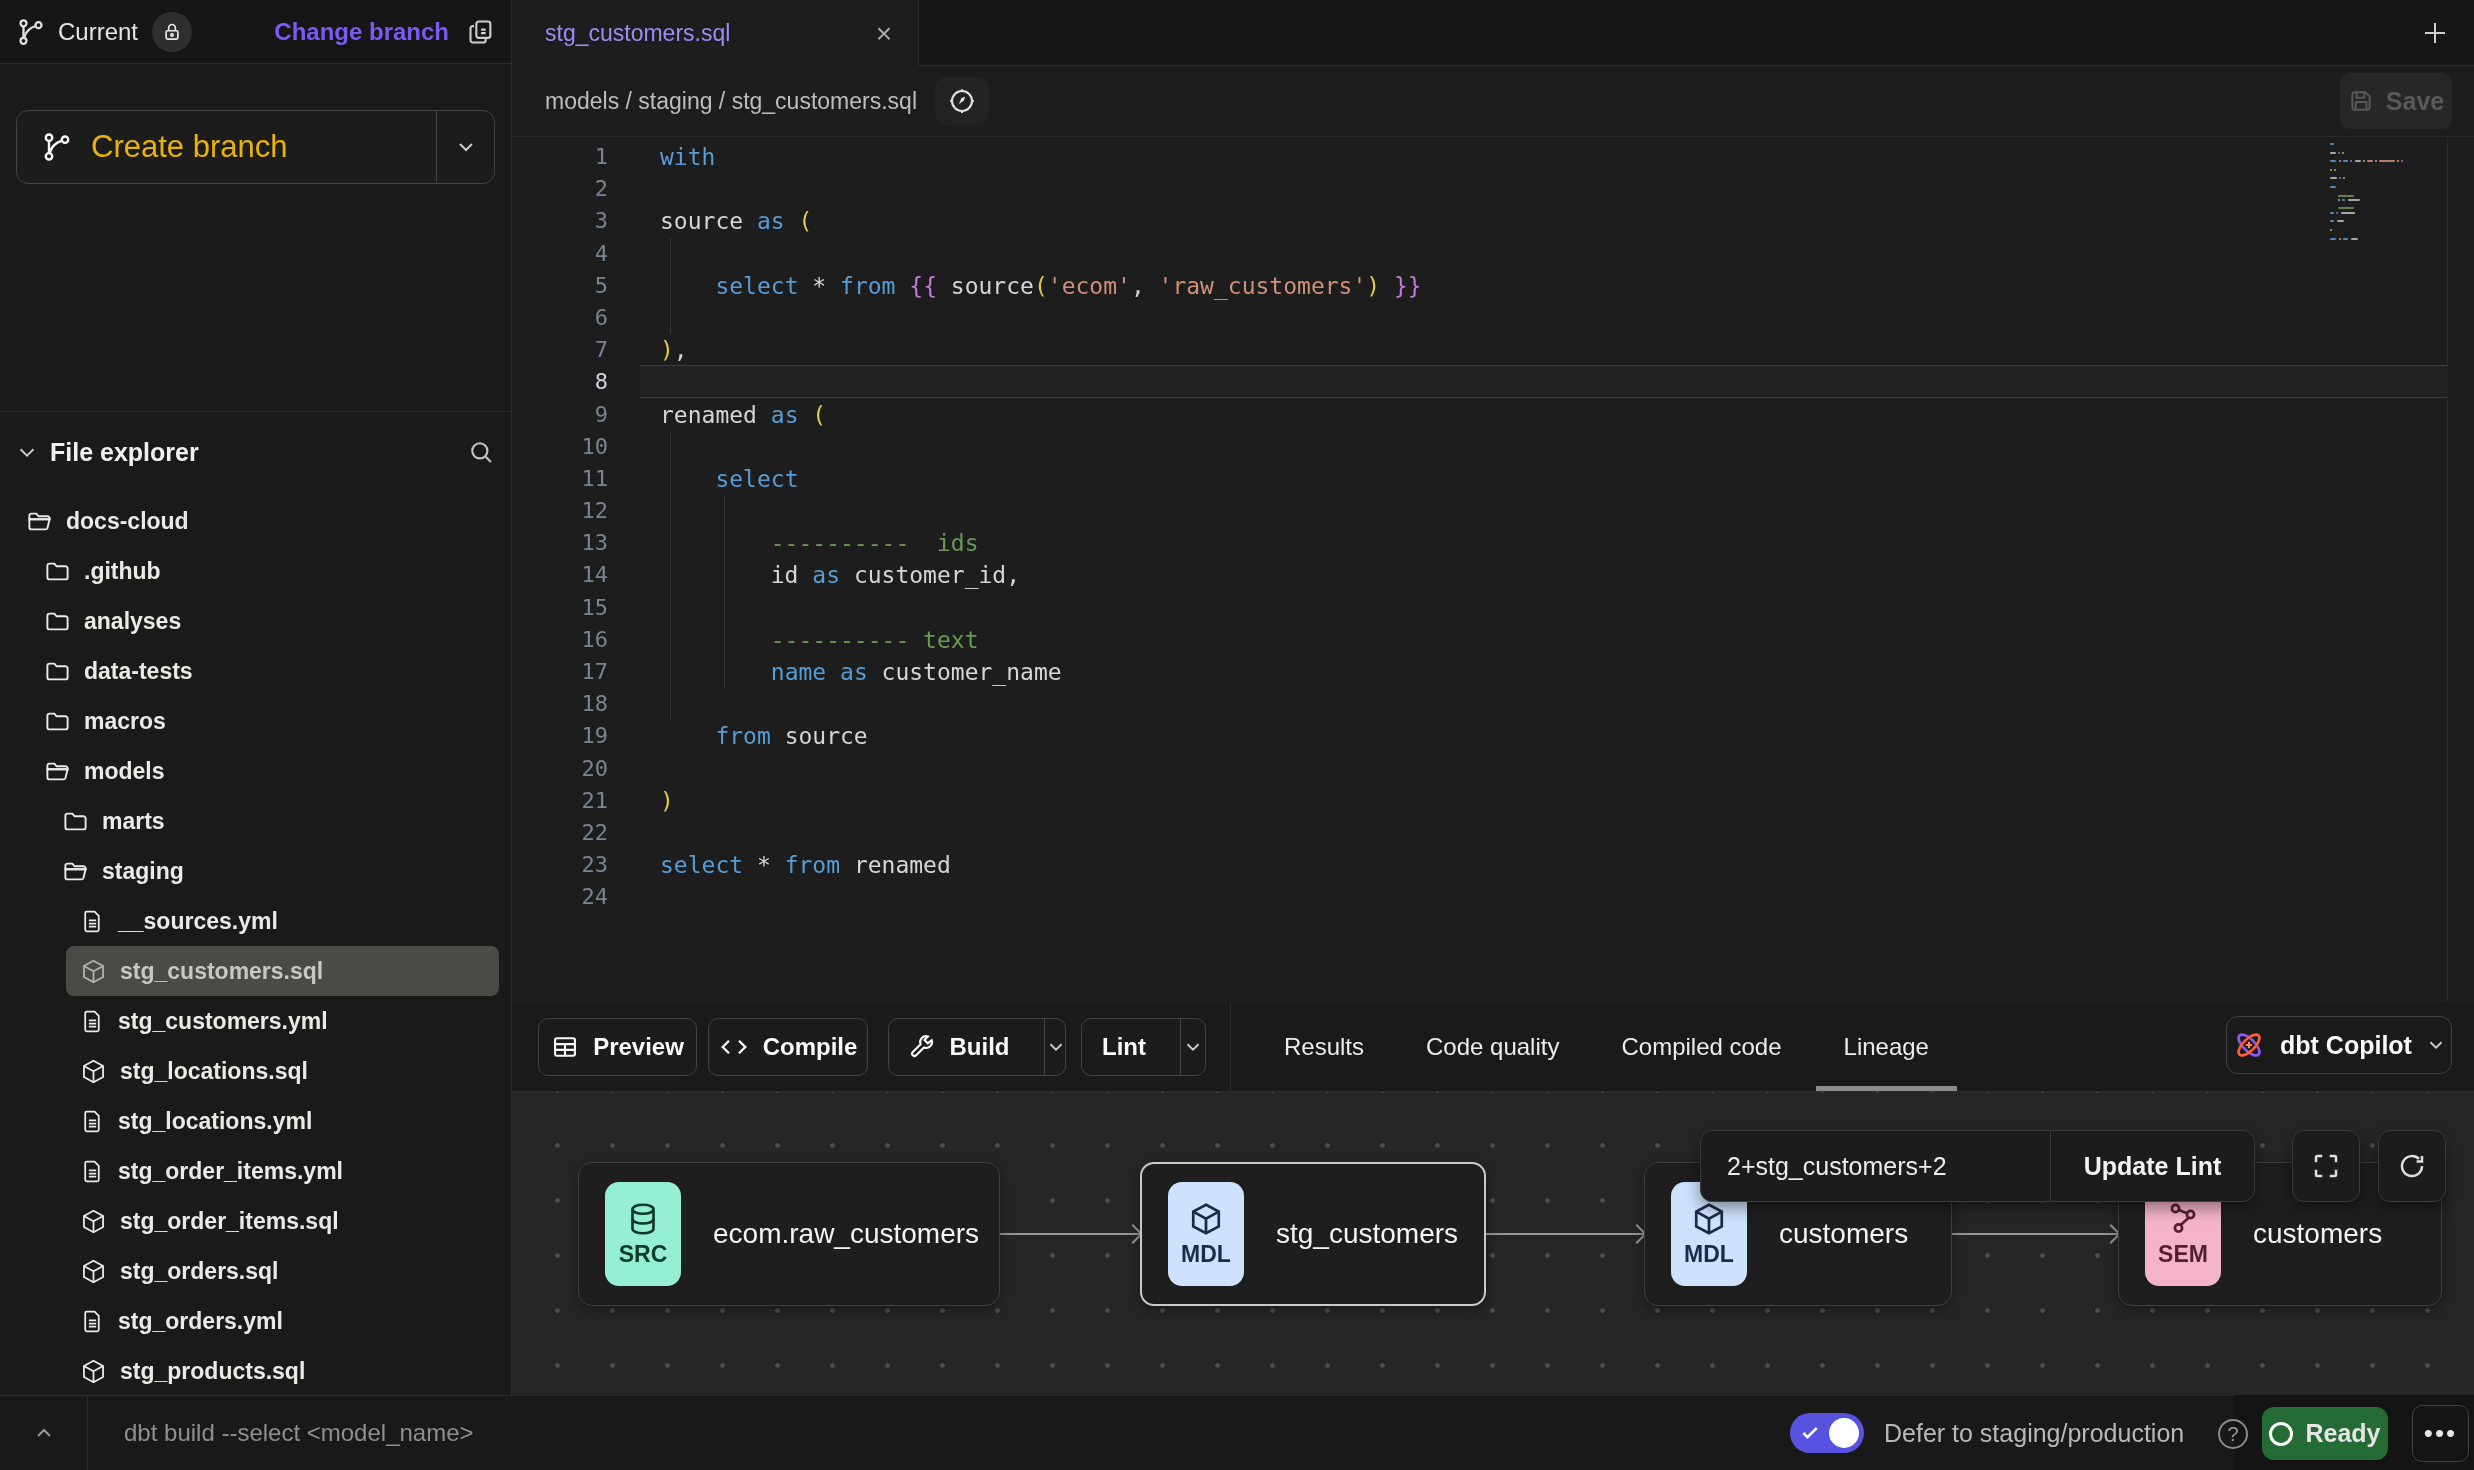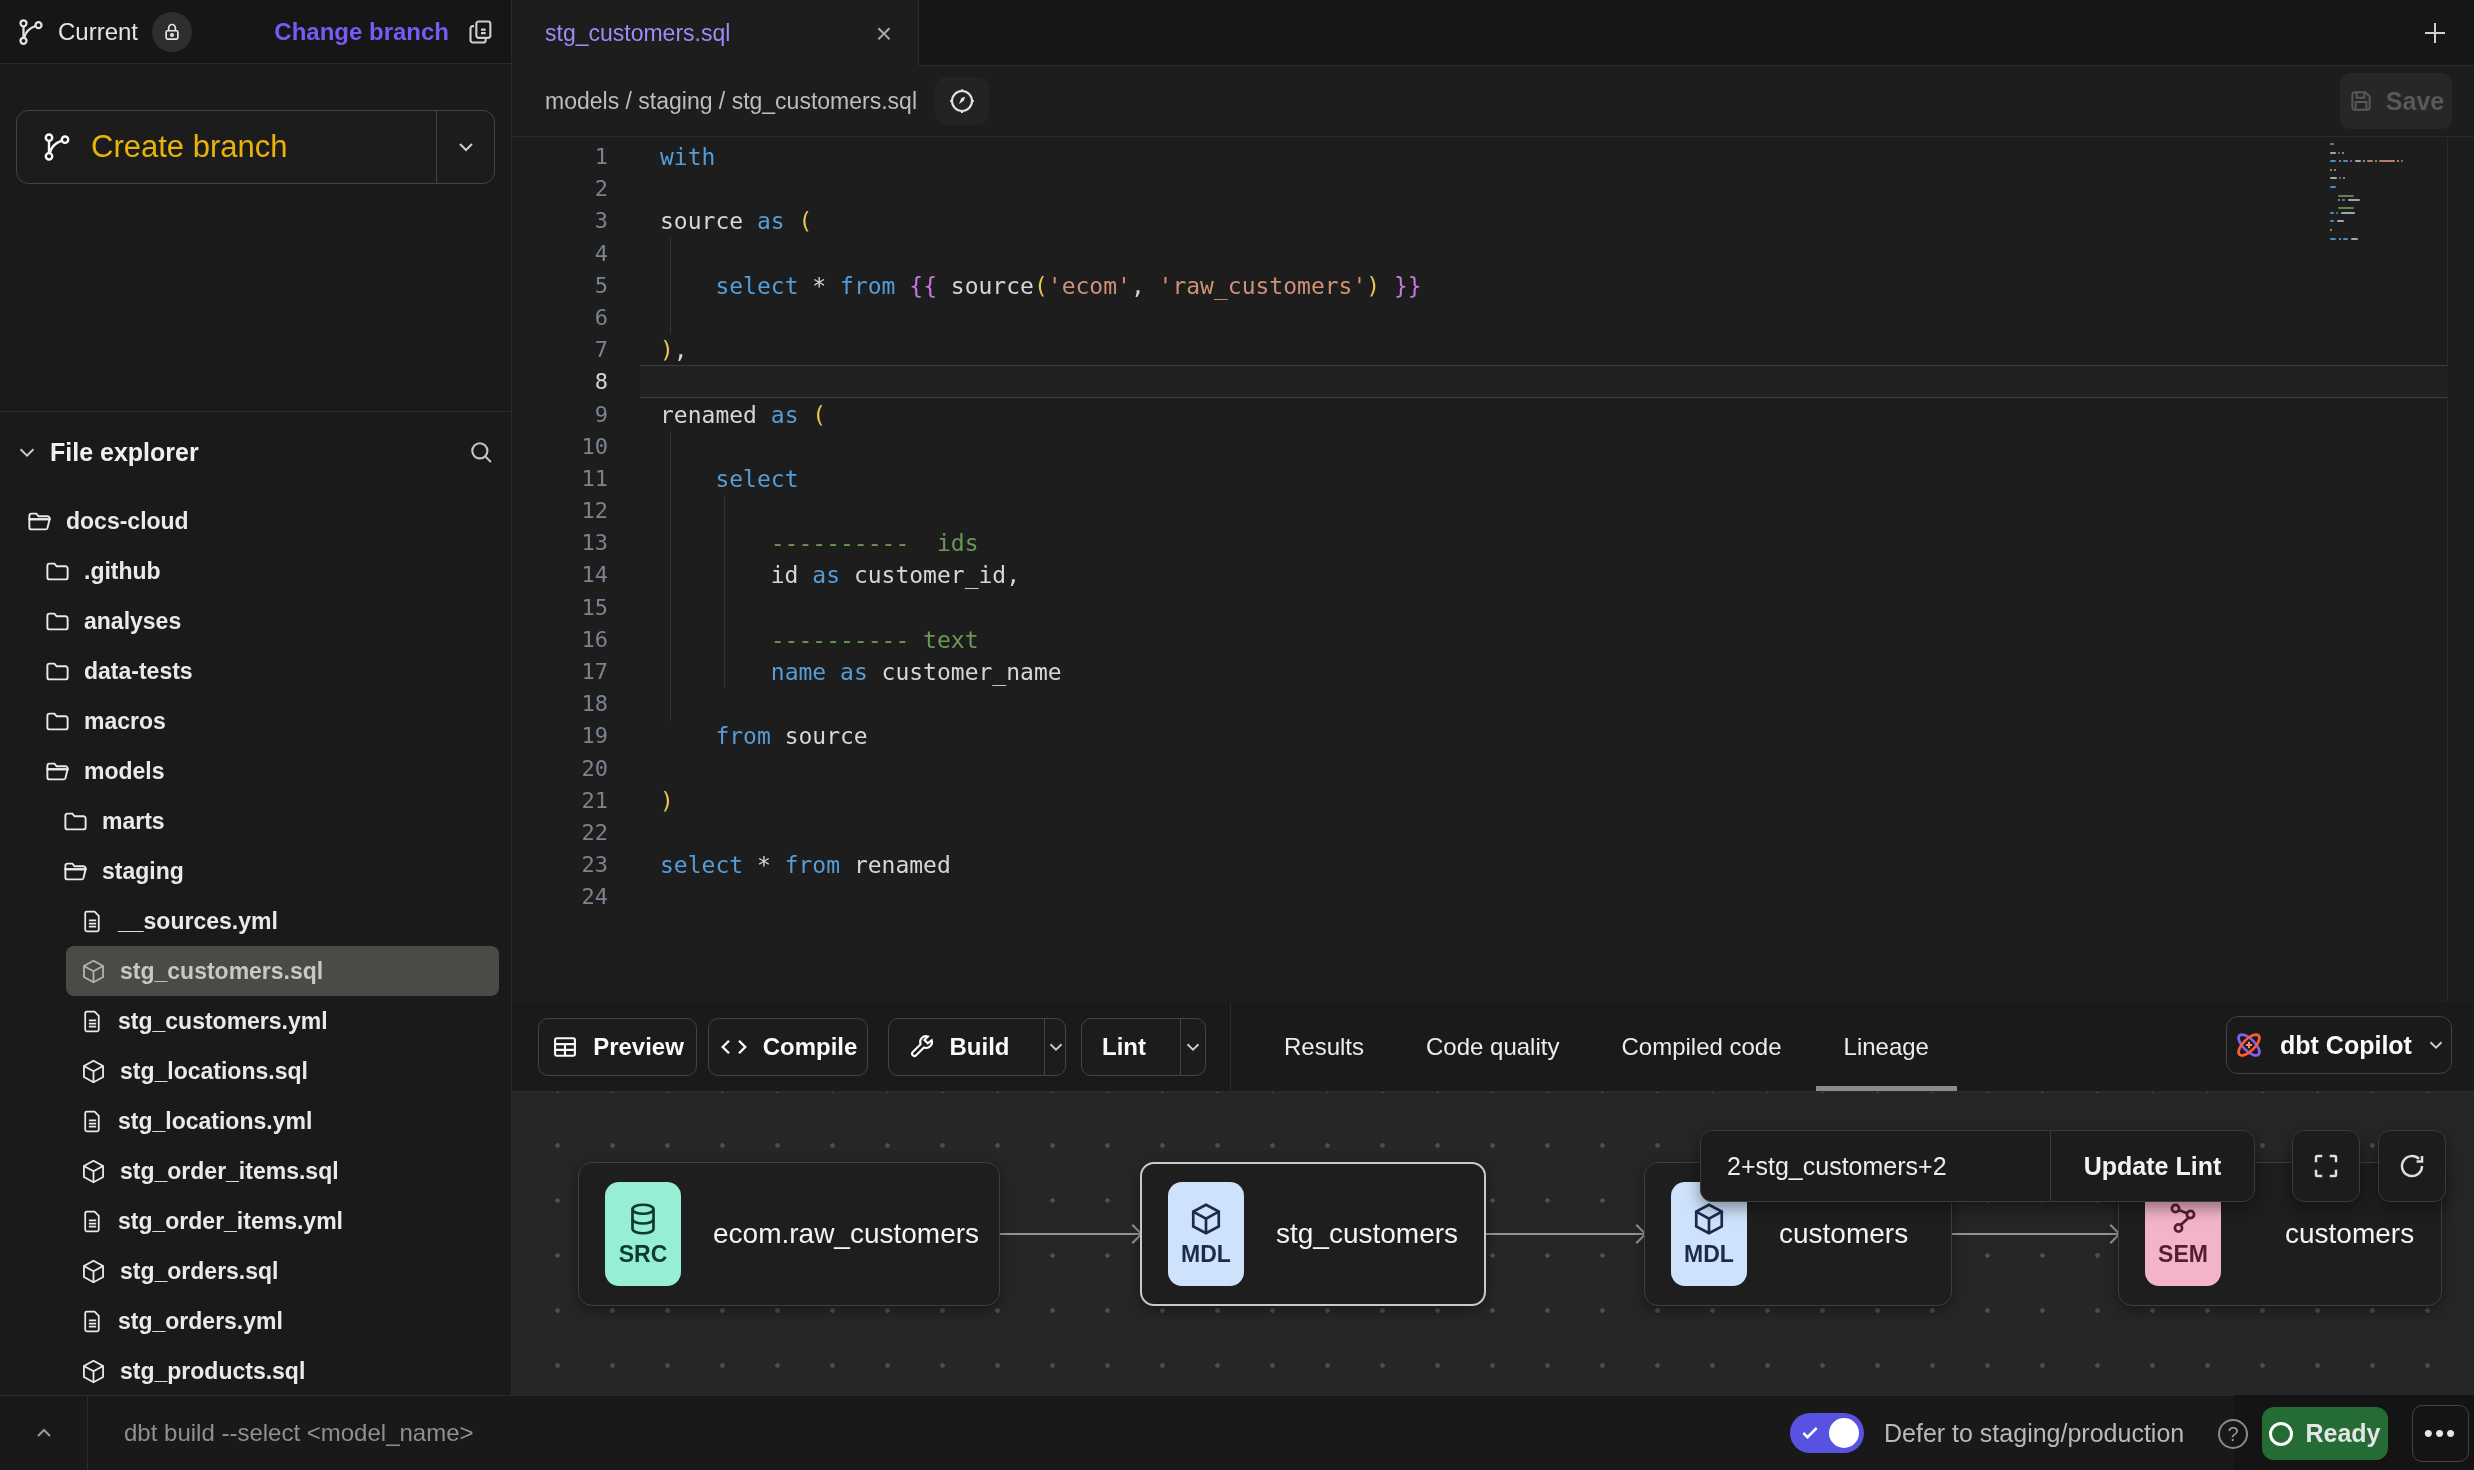--- a/index.html
+++ b/index.html
@@ -321,35 +321,35 @@
             <span class="ic">
               <svg width="25" height="25" viewBox="0 0 24 24" fill="none" stroke="#eceae7" stroke-width="1.7">
                 <path d="M6 2.5h8l4 4V20a1.5 1.5 0 0 1-1.5 1.5h-10A1.5 1.5 0 0 1 5 20V4A1.5 1.5 0 0 1 6.5 2.5z"></path>
                 <path d="M8.5 11h7M8.5 14h7M8.5 17h7"></path>
               </svg>
             </span>
             <span class="nm">stg_locations.yml</span>
           </div>
           <div class="fe-row" style="margin-left: 66px;">
             <span class="ic">
+              <svg width="25" height="25" viewBox="0 0 24 24" fill="none" stroke="#eceae7" stroke-width="1.7">
+                <path d="M6 2.5h8l4 4V20a1.5 1.5 0 0 1-1.5 1.5h-10A1.5 1.5 0 0 1 5 20V4A1.5 1.5 0 0 1 6.5 2.5z"></path>
+                <path d="M8.5 11h7M8.5 14h7M8.5 17h7"></path>
+              </svg>
+            </span>
+            <span class="nm">stg_order_items.yml</span>
+          </div>
+          <div class="fe-row" style="margin-left: 66px;">
+            <span class="ic">
               <svg width="27" height="27" viewBox="0 0 24 24" fill="none" stroke="#eceae7" stroke-width="1.6">
                 <path d="M12 2.5l8.5 4.6v9.8L12 21.5l-8.5-4.6V7.1z"></path>
                 <path d="M3.5 7.1L12 11.8l8.5-4.7M12 11.8v9.7"></path>
               </svg>
             </span>
             <span class="nm">stg_order_items.sql</span>
-          </div>
-          <div class="fe-row" style="margin-left: 66px;">
-            <span class="ic">
-              <svg width="25" height="25" viewBox="0 0 24 24" fill="none" stroke="#eceae7" stroke-width="1.7">
-                <path d="M6 2.5h8l4 4V20a1.5 1.5 0 0 1-1.5 1.5h-10A1.5 1.5 0 0 1 5 20V4A1.5 1.5 0 0 1 6.5 2.5z"></path>
-                <path d="M8.5 11h7M8.5 14h7M8.5 17h7"></path>
-              </svg>
-            </span>
-            <span class="nm">stg_order_items.yml</span>
           </div>
           <div class="fe-row" style="margin-left: 66px;">
             <span class="ic">
               <svg width="27" height="27" viewBox="0 0 24 24" fill="none" stroke="#eceae7" stroke-width="1.6">
                 <path d="M12 2.5l8.5 4.6v9.8L12 21.5l-8.5-4.6V7.1z"></path>
                 <path d="M3.5 7.1L12 11.8l8.5-4.7M12 11.8v9.7"></path>
               </svg>
             </span>
             <span class="nm">stg_orders.sql</span>
           </div>
@@ -622,21 +622,21 @@
               <span>
                 <svg width="36" height="36" viewBox="0 0 24 24" fill="none" stroke="currentColor" stroke-width="1.8">
                   <path d="M12 2.5l8.5 4.6v9.8L12 21.5l-8.5-4.6V7.1z"></path>
                   <path d="M3.5 7.1L12 11.8l8.5-4.7M12 11.8v9.7"></path>
                 </svg>
               </span>
               <span class="bt">MDL</span>
             </div>
             <span class="nl">customers</span>
           </div>
-          <div class="node" style="left: 1606px; width: 324px; gap: 32px;">
+          <div class="node" style="left: 1606px; width: 324px;">
             <div class="badge" style="background: rgb(243, 180, 201); color: rgb(84, 31, 51);">
               <span>
                 <svg width="36" height="36" viewBox="0 0 24 24" fill="none" stroke="currentColor" stroke-width="1.8">
                   <circle cx="7" cy="5" r="2.4"></circle>
                   <circle cx="17" cy="9" r="2.4"></circle>
                   <circle cx="9" cy="18" r="2.4"></circle>
                   <path d="M9.2 6l5.5 2.2M15.9 11l-5.6 5.2"></path>
                 </svg>
               </span>
               <span class="bt">SEM</span>

